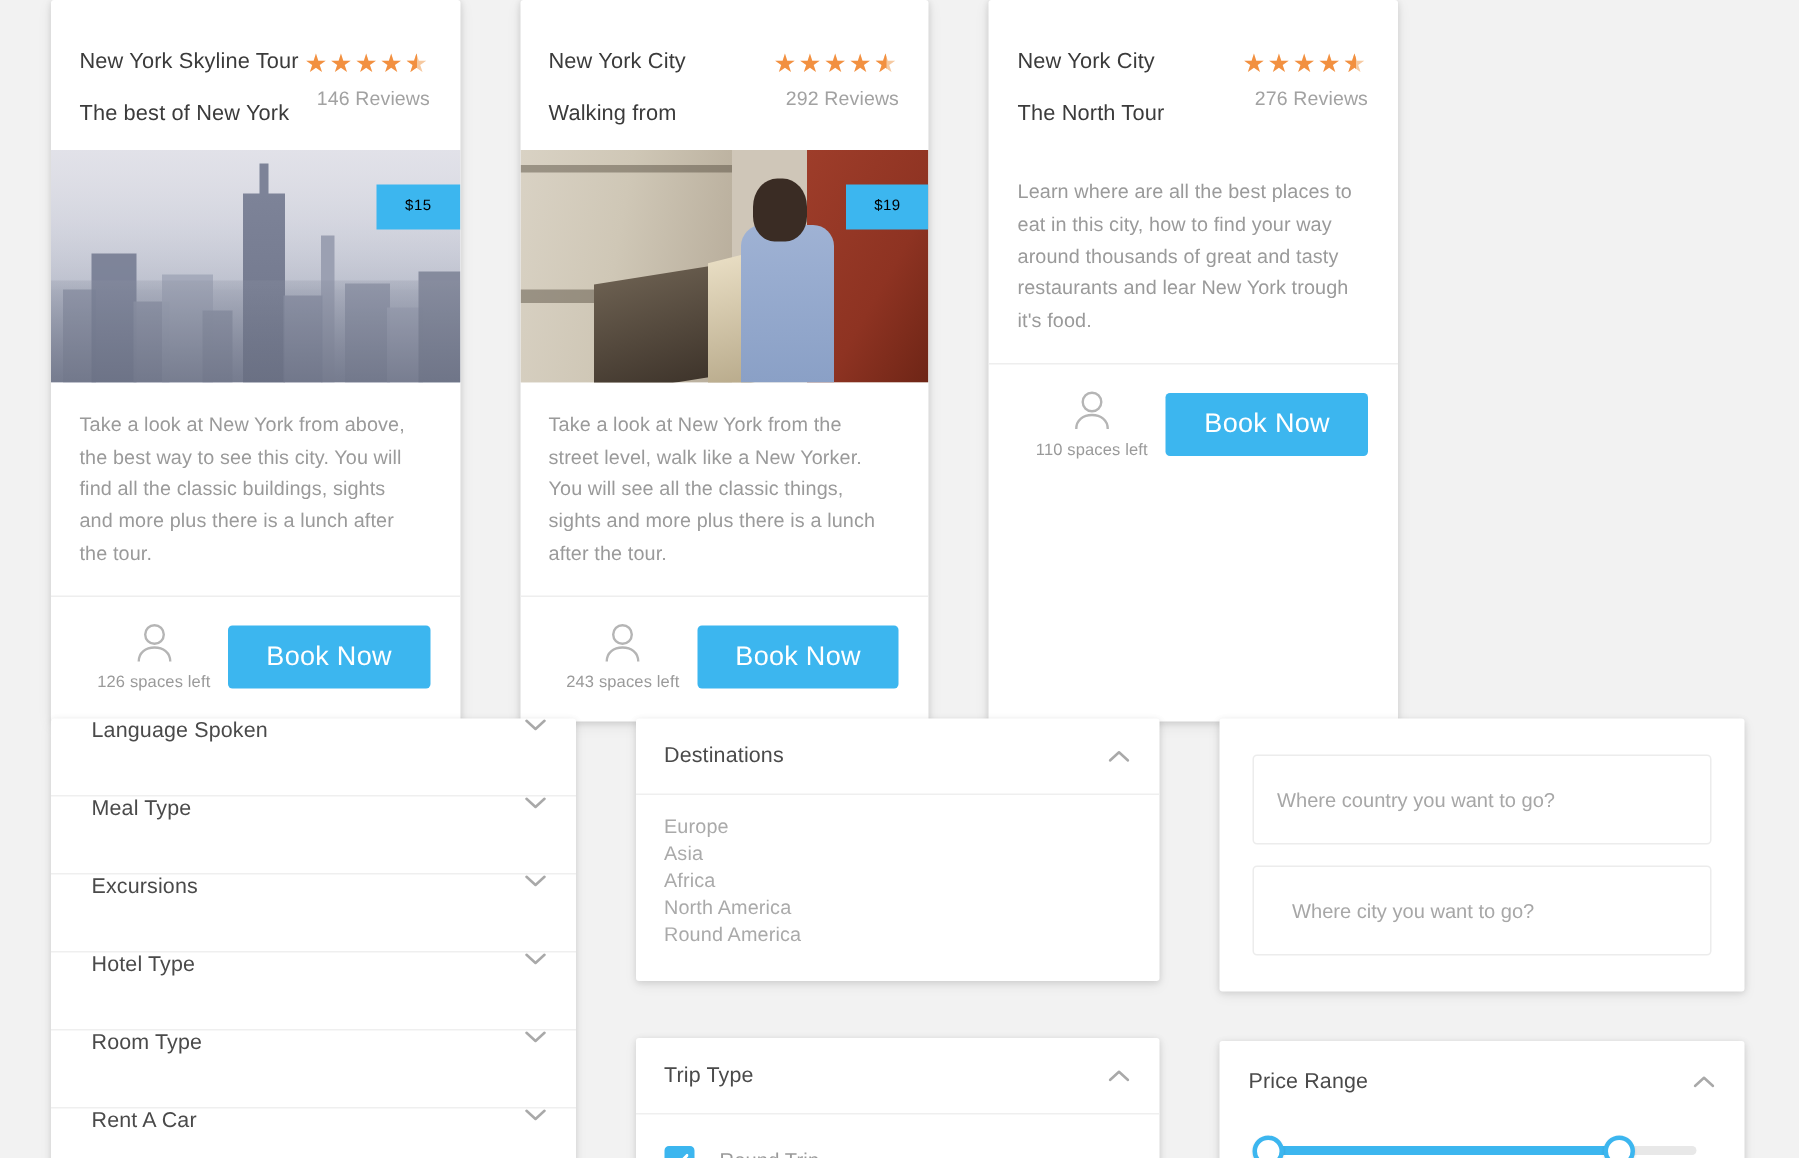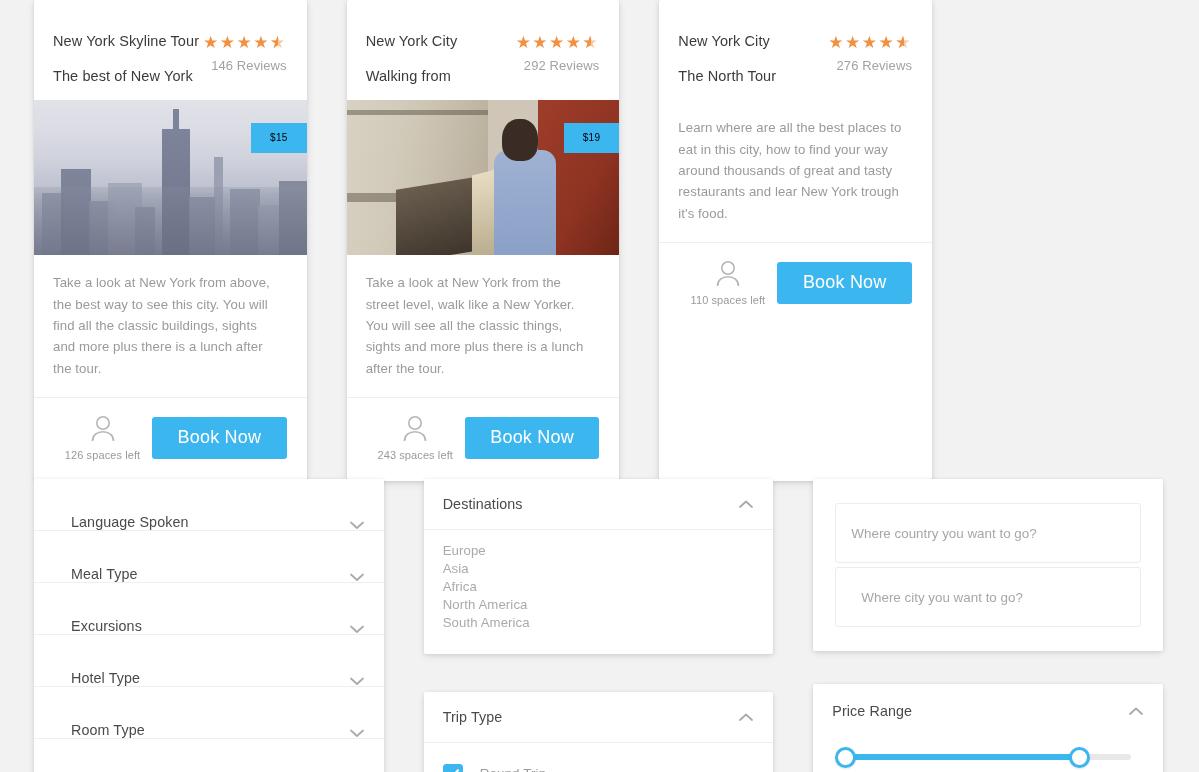--- a/index.html
+++ b/index.html
@@ -217,24 +217,24 @@
 
   .panel {
     background: #ffffff;
     box-shadow: 0 1px 4px rgba(0,0,0,0.11), 0 3px 9px rgba(0,0,0,0.06);
     border-radius: 2px;
   }
 
   
   .acc-row {
     display: flex;
-    align-items: flex-end;
+    align-items: flex-start;
     justify-content: space-between;
     height: 52px;
-    padding: 0 20px 0 37px;
+    padding: 0 20px 0 27px;
     border-bottom: 1px solid #efefef;
     cursor: pointer;
   }
   .acc-row:last-child { border-bottom: none; }
 
   .acc-label {
     font-size: 14.3px;
     color: #4a4a4a;
     letter-spacing: 0.1px;
   }
@@ -307,21 +307,21 @@
     border: 1px solid #ececec;
     border-radius: 3px;
     padding: 0 15px;
     font-family: "Liberation Sans", sans-serif;
     font-size: 13.4px;
     color: #9a9a9a;
     outline: none;
     background: #fff;
   }
   .search-input::placeholder { color: #a7a7a7; }
-  .search-input + .search-input { margin-top: 4px; padding-left: 25px; }
+  .search-input + .search-input { margin-top: 14px; padding-left: 25px; }
 
   .right-gap { height: 33px; }
 
   .price-body { padding: 20px 22px 22px 22px; }
 
   .slider-wrap { position: relative; height: 30px; margin-top: 6px; }
 
   .slider-track {
     position: absolute;
     top: 12px; left: 10px; right: 10px;
@@ -548,21 +548,21 @@
             <svg width="14" height="9" viewBox="0 0 14 9" fill="none" stroke="#a9a9a9" stroke-width="1.7" stroke-linecap="round" stroke-linejoin="round">
                 <polyline points="1,7 7,1.5 13,7"></polyline>
               </svg>
           </span>
         </div>
         <div class="dest-list">
           <div class="dest-item">Europe</div>
           <div class="dest-item">Asia</div>
           <div class="dest-item">Africa</div>
           <div class="dest-item">North America</div>
-          <div class="dest-item">South America</div>
+          <div class="dest-item">Round America</div>
         </div>
       </div>
 
       <div class="panel-gap"></div>
 
       <div class="panel">
         <div class="panel-head">
           <span class="panel-title">Trip Type</span>
           <span class="chev">
             <svg width="14" height="9" viewBox="0 0 14 9" fill="none" stroke="#a9a9a9" stroke-width="1.7" stroke-linecap="round" stroke-linejoin="round">

